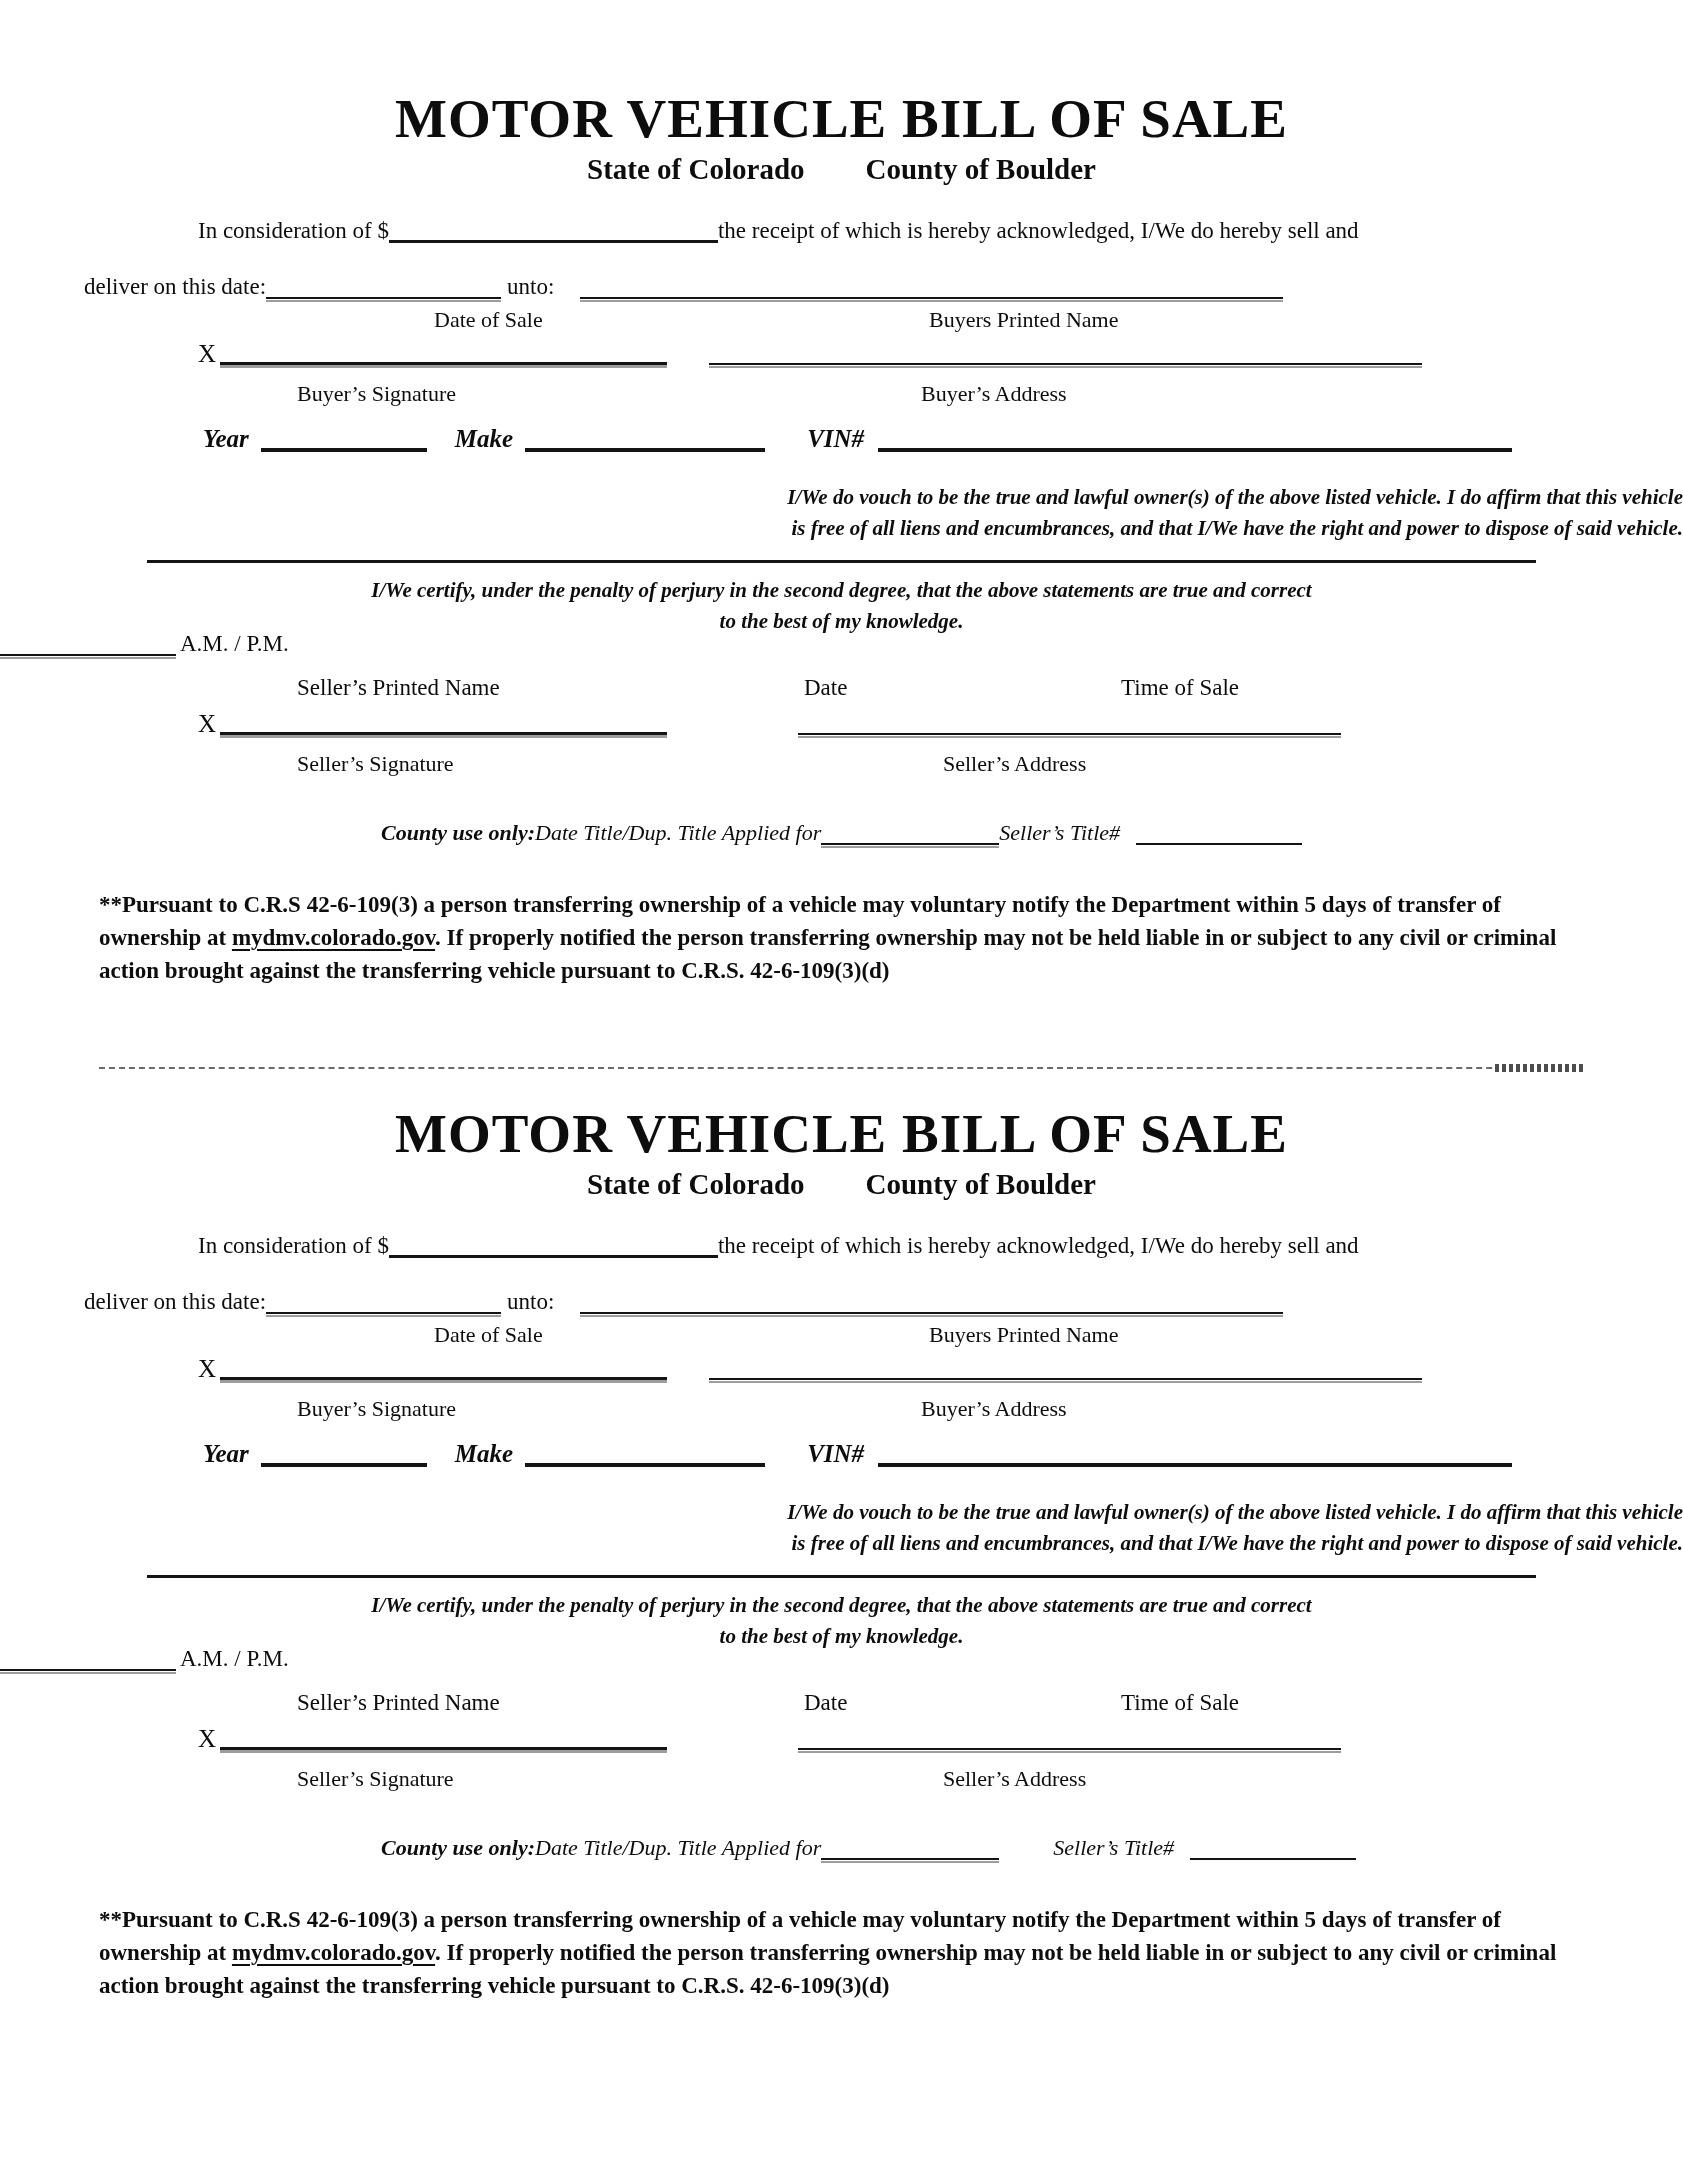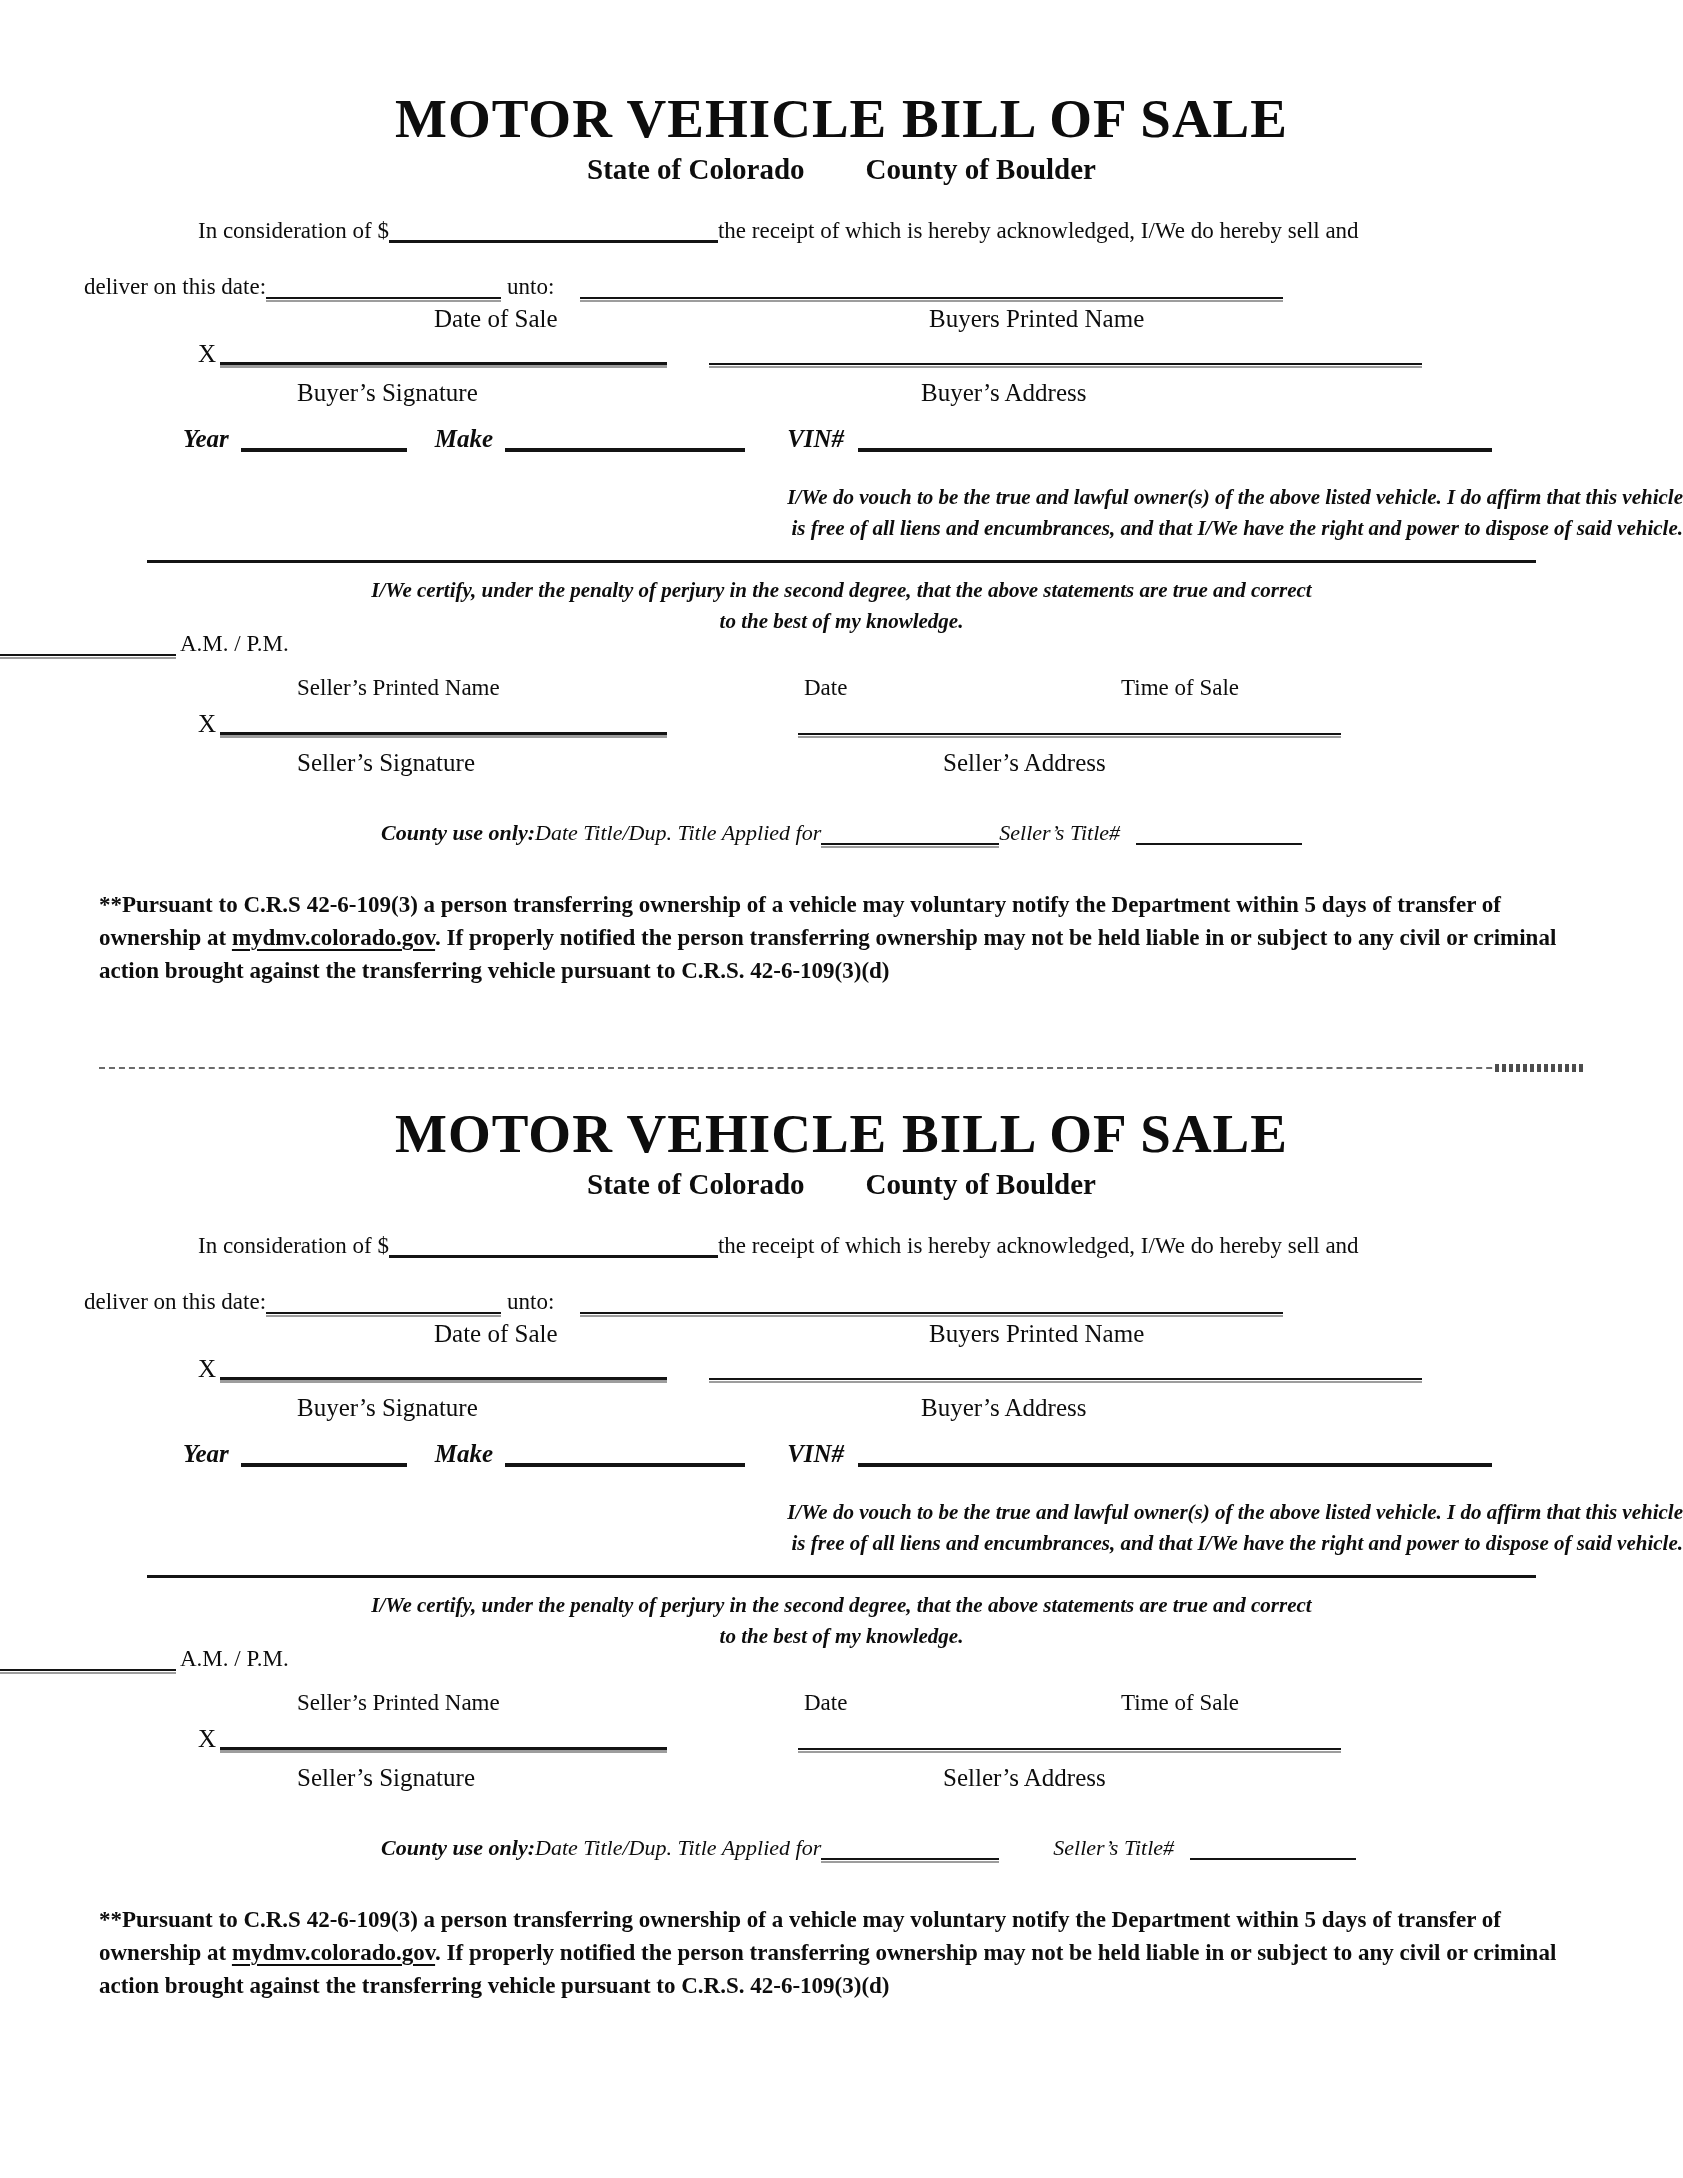--- a/index.html
+++ b/index.html
@@ -11,41 +11,41 @@
   }
   .sheet { position:relative; width:1683px; height:2178px; background:#ffffff; overflow:hidden; }
 
   .copy { position:absolute; left:0; width:1683px; height:1069px; }
   .copy1 { top:0; }
   .copy2 { top:1015px; }
 
   
   .r { position:absolute; left:0; right:0; display:flex; align-items:flex-end; font-size:23px; line-height:1.12; white-space:nowrap; }
   
-  .rl { position:absolute; left:0; right:0; height:30px; font-size:25px; }
+  .rl { position:absolute; left:0; right:0; height:30px; font-size:22px; }
   .rl .lab { position:absolute; bottom:0; white-space:nowrap; }
 
   
   .blank { height:3px; background:#141414; align-self:flex-end; margin-bottom:1px; }
   .blank.thin  { height:2px; }
   .blank.thick { height:4px; }
   .blank.dbl   { box-shadow:0 3px 0 0 #9d9d9d; }
 
   .row-title { top:91px; justify-content:center; }
   .title-text { font-size:55px; font-weight:bold; letter-spacing:1px; line-height:1; }
 
   .row-subtitle { top:155px; justify-content:center; column-gap:61px; }
   .subtitle-text { font-size:29px; font-weight:bold; line-height:1; }
 
   .row-consideration { top:218px; padding-left:198px; }
   .row-deliver       { top:274px; padding-left:84px; }
   .row-labels1       { top:303px; }
   .row-buyer-sign    { top:341px; padding-left:198px; }
   .row-labels2       { top:377px;padding-left:47px; }
-  .row-vehicle       { top:425px; padding-left:183px; font-size:25px; font-weight:bold; font-style:italic; }
+  .row-vehicle       { top:425px; padding-left:183px; font-size:25px; font-weight:bold; font-style:italic;margin-left:20px; }
   .vouch-block       { position:absolute; top:482px; left:0; right:0; text-align:right;
                        font-size:21px; font-weight:bold; font-style:italic; line-height:31px; }
   .rule              { position:absolute; top:560px; left:147px; right:147px; border-top:3px solid #141414; height:0; }
   .certify-block     { position:absolute; top:575px; left:0; right:0; text-align:center;
                        font-size:21px; font-weight:bold; font-style:italic; line-height:31px; }
   .row-ampm          { top:631px; padding-right:305px; }
   .row-seller-labels { top:671px; font-size:23px;padding-left:40px; }
   .row-seller-sign   { top:711px; padding-left:198px; }
   .row-labels3       { top:747px; }
   .row-county        { top:821px; padding-left:381px; font-size:22px; font-style:italic; }

